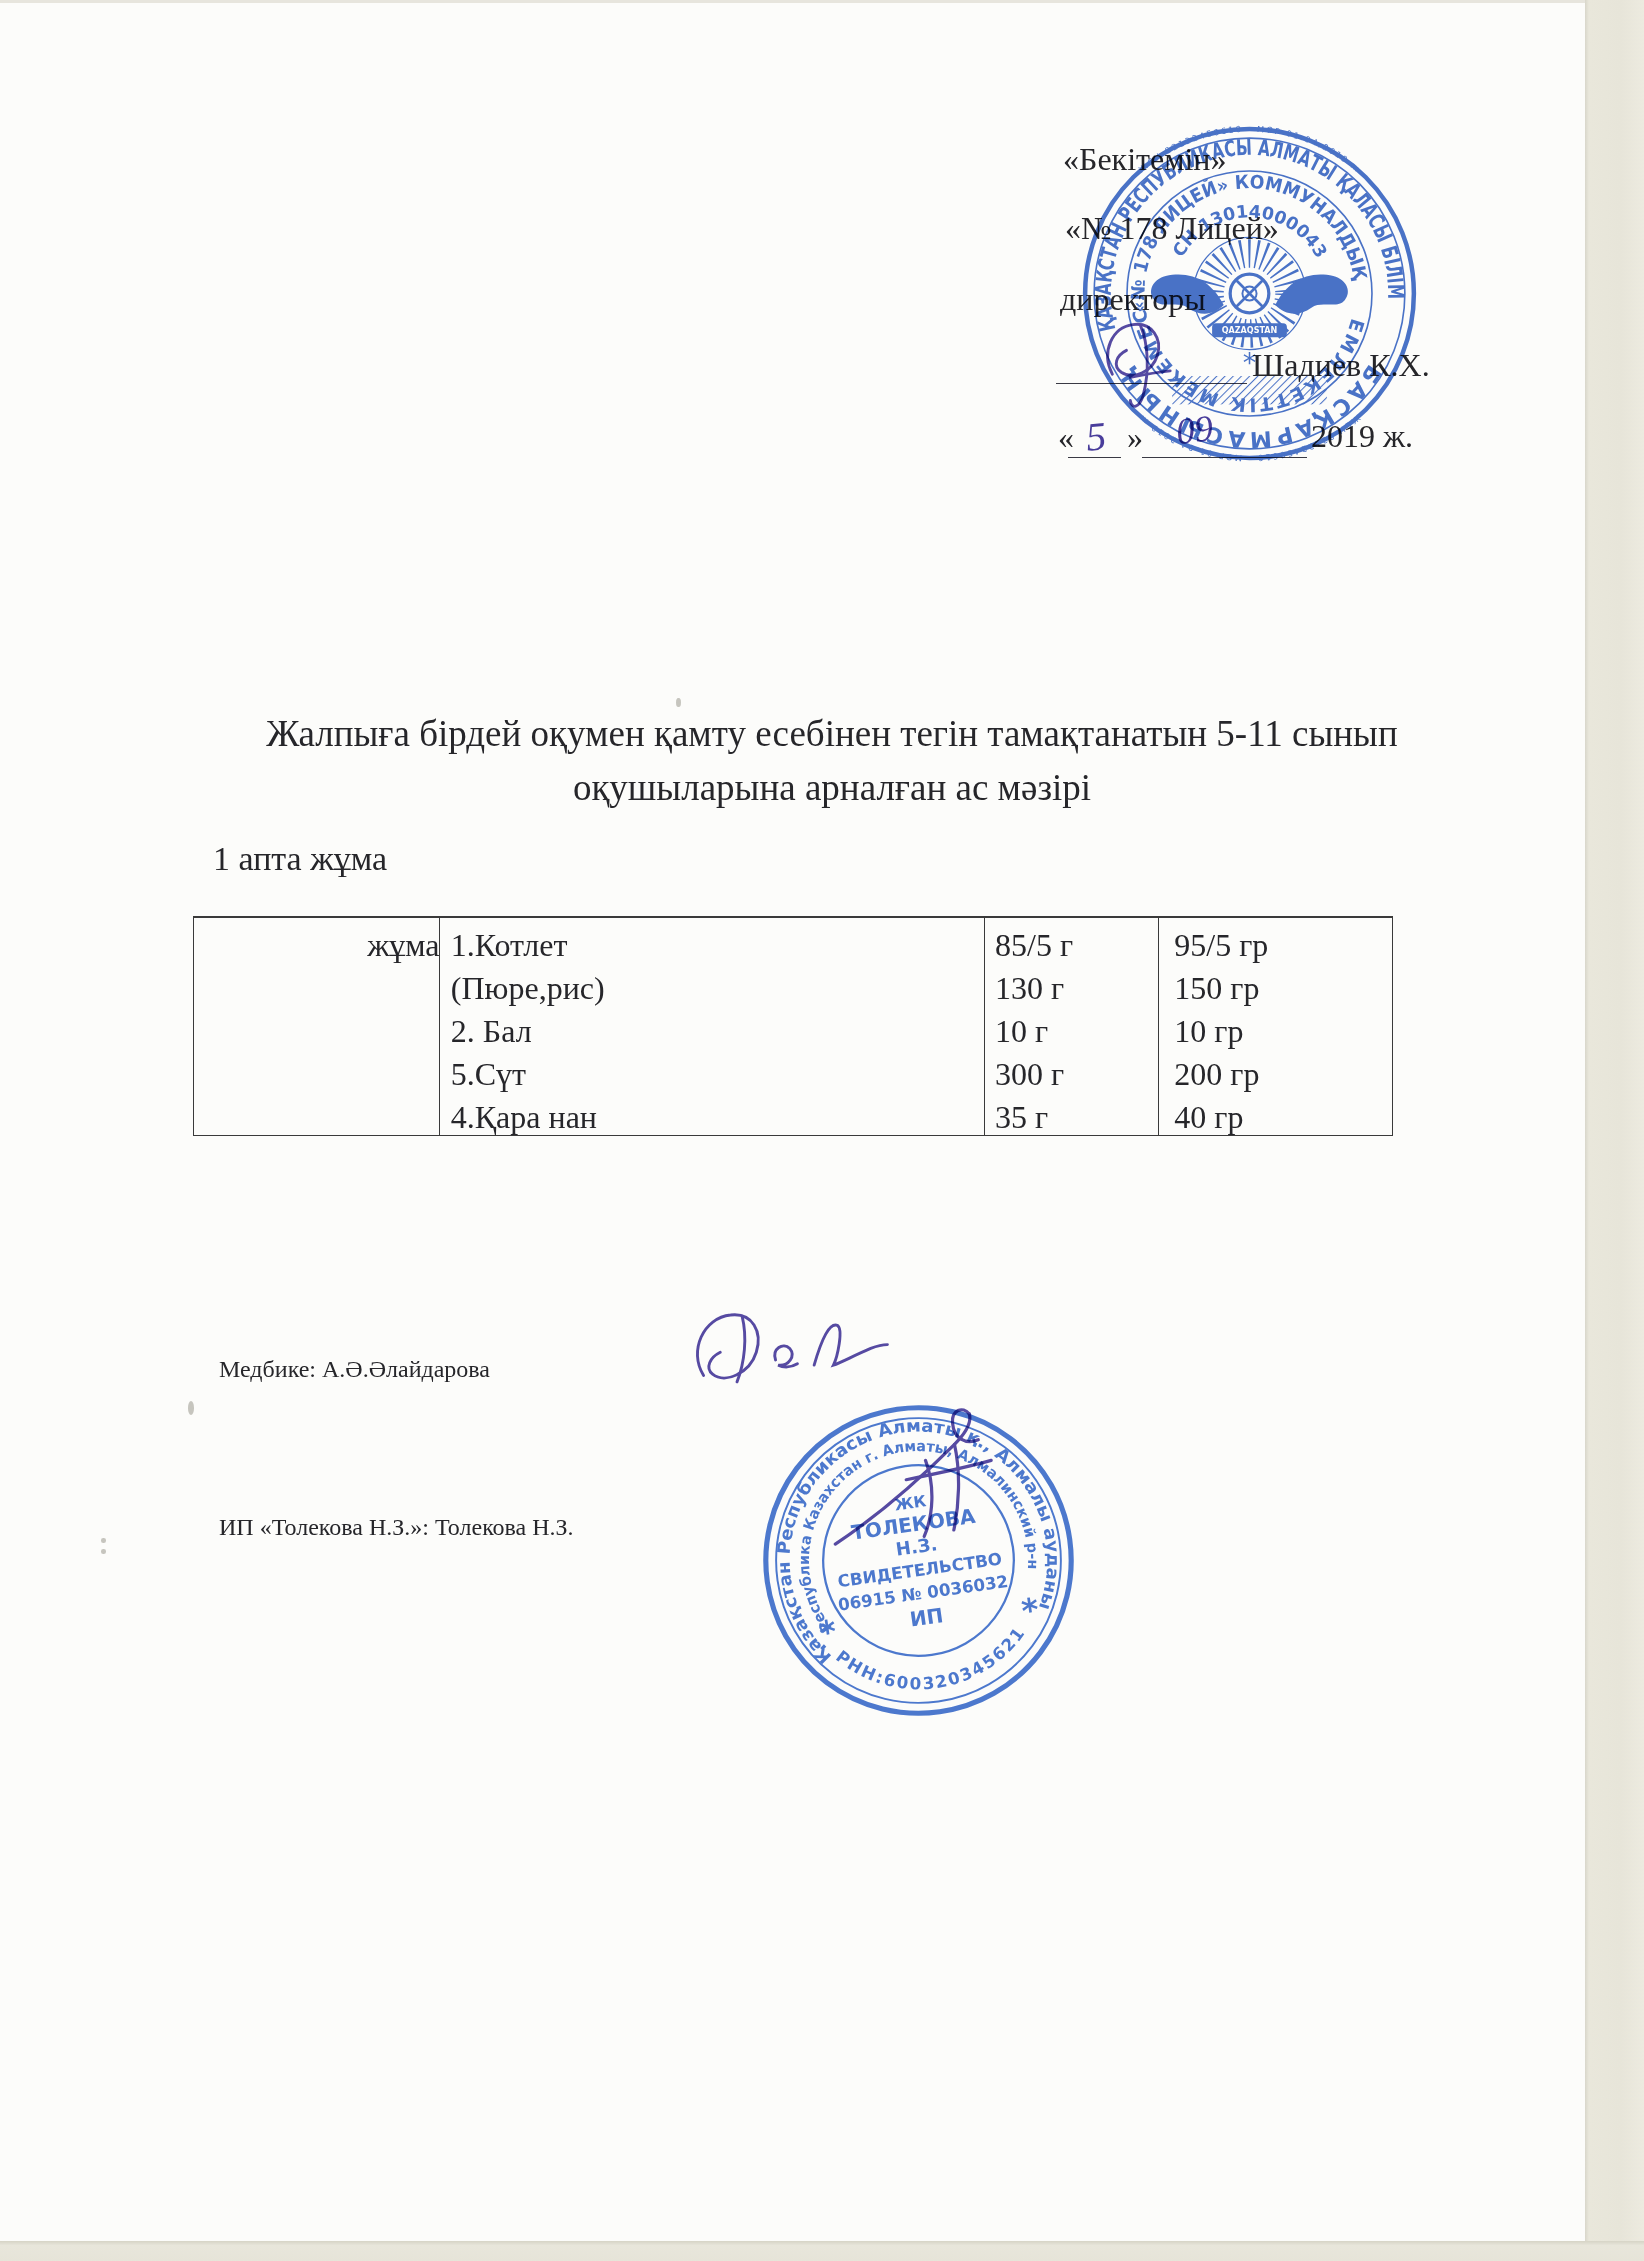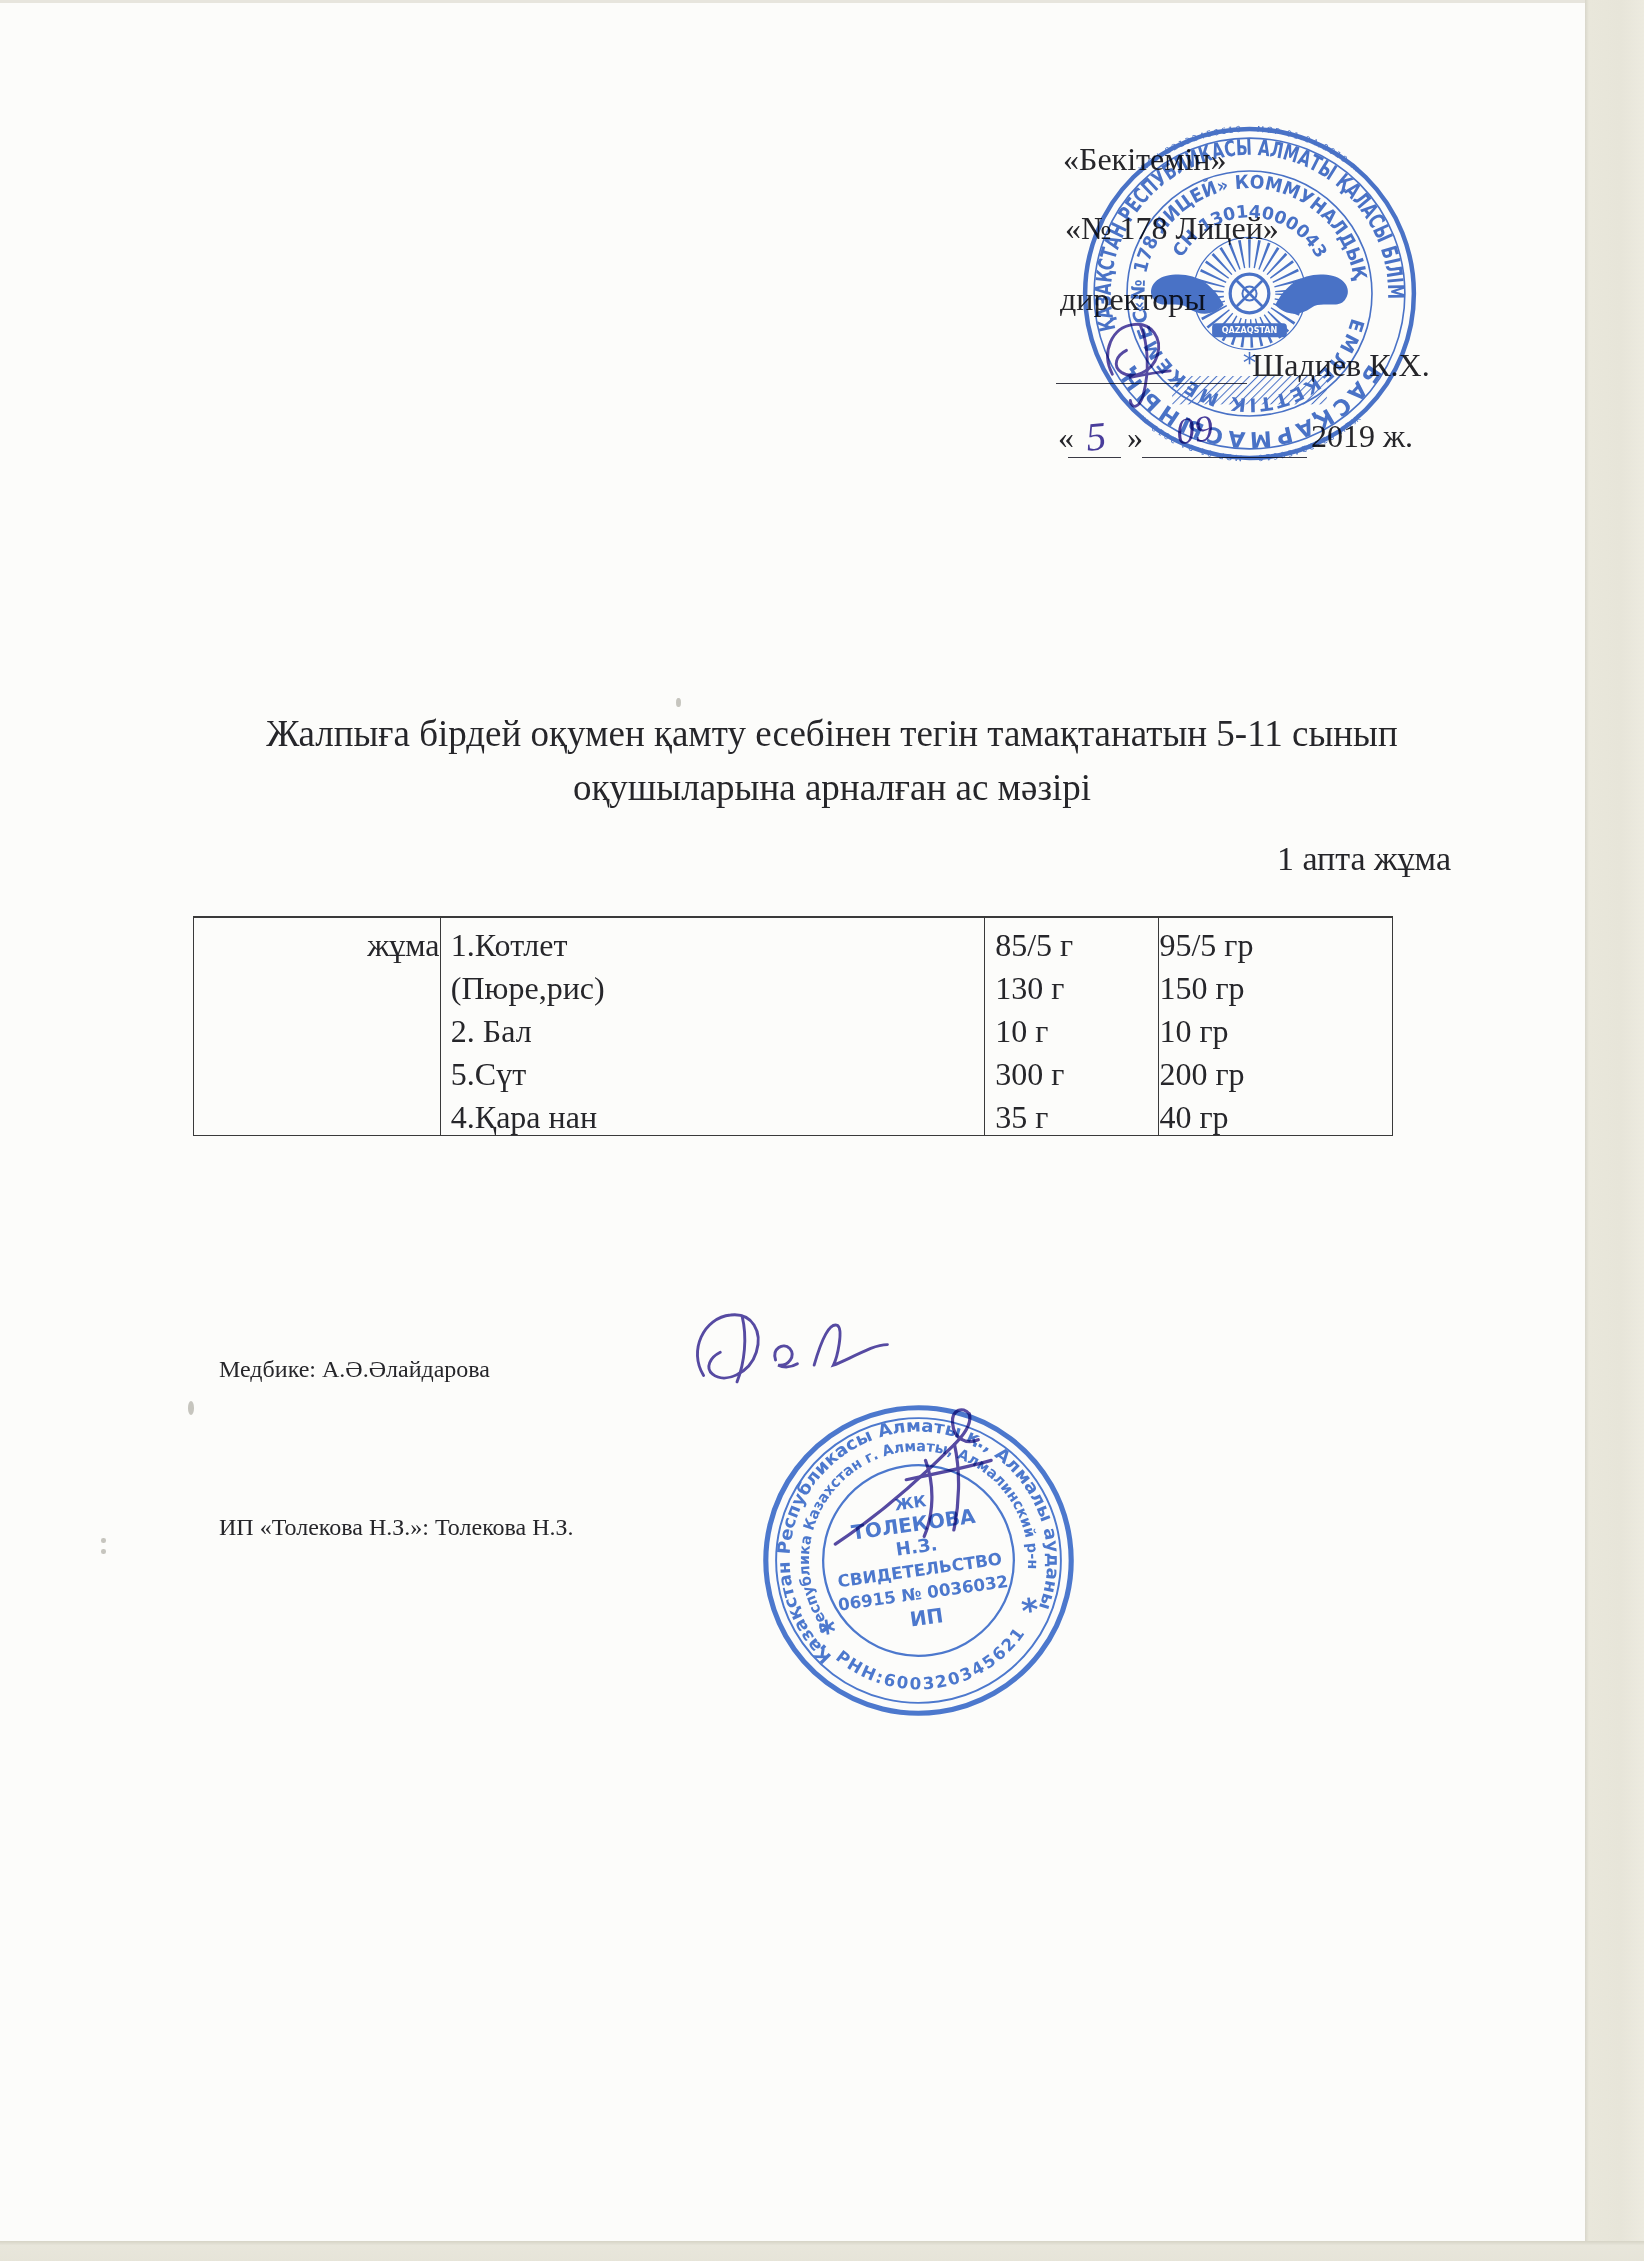--- a/index.html
+++ b/index.html
@@ -17,29 +17,29 @@
     background:linear-gradient(180deg,#d6d4c6 0px,#e8e6db 4.5px,#e6e4d8 100%);}
   .edge-top{left:0; top:0; width:1645px; height:3.2px; background:#d8d6ca; opacity:.6;}
   .speck{background:#a9a79e; border-radius:50%; opacity:.65;}
   
   .appr{font-size:32px;}
   .underline{border-bottom:1.9px solid #3a3a44; height:0;}
   .hand{font-style:italic; color:#4a3d9e; mix-blend-mode:multiply;}
   
   .title{left:213px; top:707px; width:1238px; text-align:center;
     font-size:37px; line-height:54px; white-space:nowrap;}
-  .subtitle{left:213px; top:840px; width:1238px; text-align:right; font-size:34px;}
+  .subtitle{left:213px; top:840px; width:1238px; text-align:left; font-size:34px;}
   
   .menu{left:193px; top:916px; width:1200px; height:220px;
     border:1.9px solid #3a3a3a; border-top-width:2.6px; box-sizing:border-box; display:flex;}
   .menu .col{box-sizing:border-box; padding-top:6.4px; font-size:32px; line-height:43px;}
   .menu .c1{width:249px; padding-left:10.3px;text-align:right;}
   .menu .c2{width:535px; padding-left:10.3px; border-left:1.9px solid #3a3a3a;}
   .menu .c3{width:177px; padding-left:10.3px; border-left:1.9px solid #3a3a3a;margin-left:17px;}
-  .menu .c4{width:237px; padding-left:0; border-left:1.9px solid #3a3a3a;}
+  .menu .c4{width:237px; padding-left:15px; border-left:1.9px solid #3a3a3a;}
   .menu .line{height:43px; white-space:nowrap;}
   
   .sign-line{font-size:24px;}
   
   .ink{mix-blend-mode:multiply; opacity:.93;}
   svg text{font-family:"DejaVu Sans", sans-serif;}
 </style>
 </head>
 <body>
 

